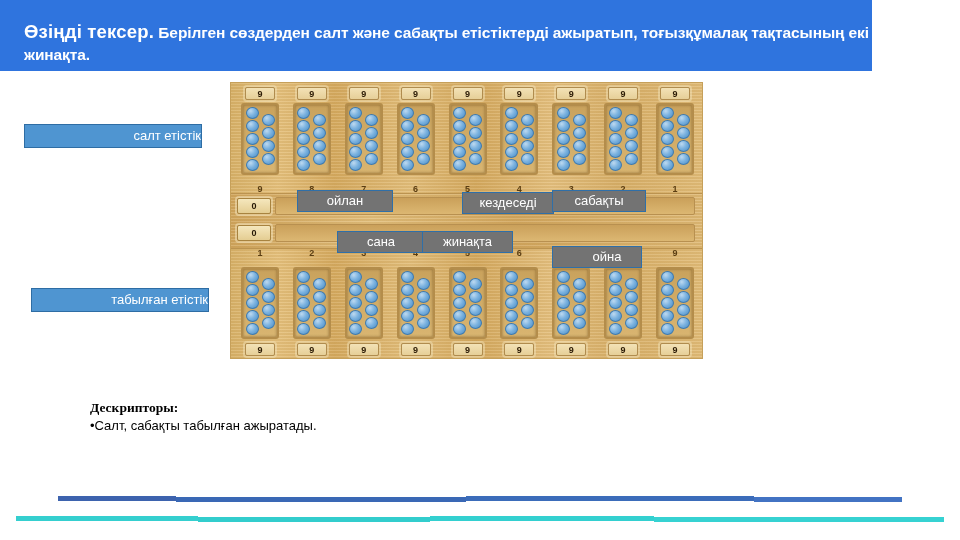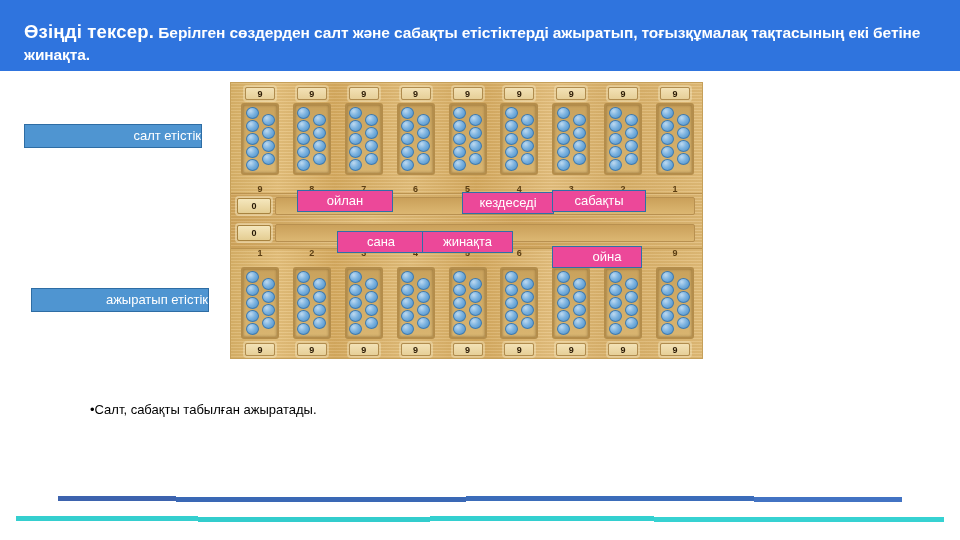--- a/index.html
+++ b/index.html
@@ -13,21 +13,21 @@
     font-family: "Liberation Sans", sans-serif;
     overflow: hidden;
     position: relative;
   }
 
   
   #header-banner {
     position: absolute;
     left: 0;
     top: 0;
-    width: 960px;
+    width: 872px;
     height: 71px;
     background: #2f74de;
     box-sizing: border-box;
   }
   #header-text {
     position: absolute;
     left: 24px;
     top: 21px;
     width: 912px;
     color: #ffffff;
@@ -215,21 +215,21 @@
     border-radius: 2px;
     background: linear-gradient(to bottom, #caa05a, #dcb772);
     box-sizing: border-box;
   }
   #tray-top { top: 3px; }
   #tray-bottom { top: 30px; }
 
   
   .word-chip {
     position: absolute;
-    background: #ec4899;
+    background: #737373;
     border: 1px solid #2f6fa8;
     color: #ffffff;
     font-size: 13px;
     text-align: center;
     line-height: 20px;
     height: 22px;
     box-sizing: border-box;
     white-space: nowrap;
     z-index: 5;
   }
@@ -279,21 +279,21 @@
 <body>
 
 <div id="header-banner">
   <div id="header-text">
     <span class="lead">Өзіңді тексер.</span><span> Берілген сөздерден салт және сабақты етістіктерді ажыратып, тоғызқұмалақ тақтасының екі бетіне жинақта.</span>
   </div>
 </div>
 
 <div class="cat-label" id="cat-salt">салт етістік</div>
 
-<div class="cat-label" id="cat-sabaqty">ажыратып етістік</div>
+<div class="cat-label" id="cat-sabaqty">табылған етістік</div>
 
 <div id="board">
 
   <div class="pit-row" id="pit-row-top">
       <div class="pit-cell">
         <div class="pit-count">9</div>
         <div class="pit-well">
           <div class="stone-col">
             <div class="stone"></div>
             <div class="stone"></div>
@@ -647,20 +647,21 @@
 </div>
 
 <div class="word-chip" id="chip-oilan">ойлан</div>
 <div class="word-chip" id="chip-kezdesedi">кездеседі</div>
 <div class="word-chip" id="chip-tabylgan">сабақты</div>
 <div class="word-chip" id="chip-sana">сана</div>
 <div class="word-chip" id="chip-korset">жинақта</div>
 <div class="word-chip" id="chip-oina">ойна</div>
 
 <div id="descriptors">
+  <div id="descriptors-title">Дескрипторы:</div>
   <div id="descriptors-item">•Салт, сабақты табылған ажыратады.</div>
 </div>
 
 <div class="footer-bar" id="footer-bar-blue-a"></div>
 <div class="footer-bar" id="footer-bar-blue-b"></div>
 <div class="footer-bar" id="footer-bar-blue-c"></div>
 <div class="footer-bar" id="footer-bar-blue-d"></div>
 <div class="footer-bar" id="footer-bar-teal-a"></div>
 <div class="footer-bar" id="footer-bar-teal-b"></div>
 <div class="footer-bar" id="footer-bar-teal-c"></div>

